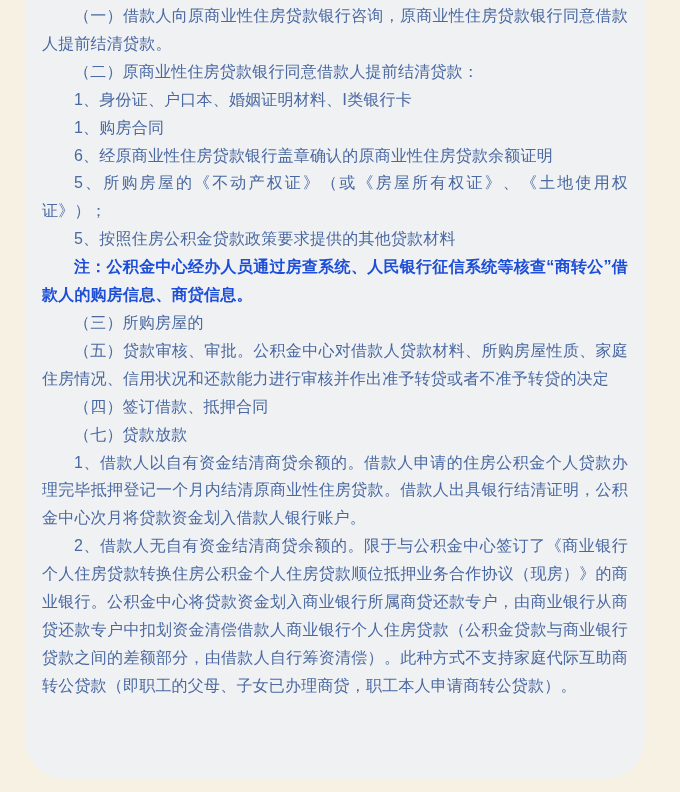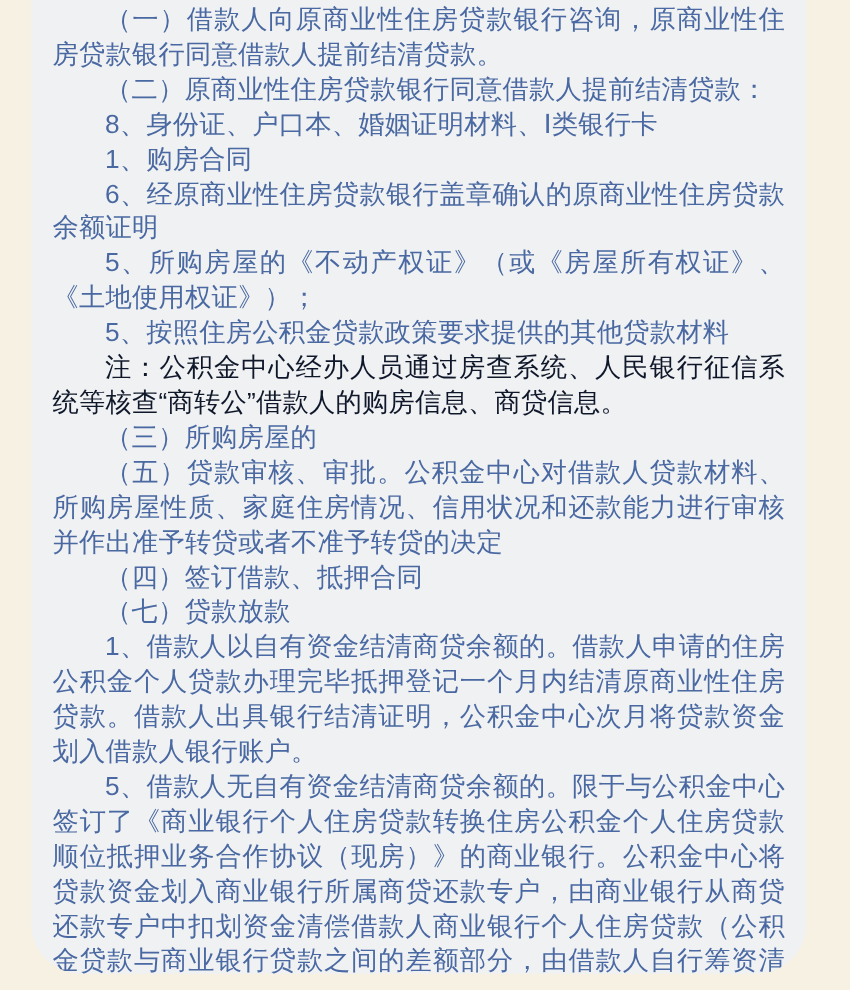--- a/index.html
+++ b/index.html
@@ -22,45 +22,45 @@
     top: 0;
     width: 620px;
     height: 779px;
     background: #f0f1f2;
     border-radius: 0 0 40px 40px;
     padding: 2px 17px 10px 17px;
     overflow: hidden;
   }
 
   .article-card p {
-    font-size: 21px;
+    font-size: 16px;
     line-height: 27.9px;
     color: #4a69a2;
     text-indent: 2em;
     text-align: justify;
     letter-spacing: 0.2px;
     word-break: break-all;
   }
 
   .article-card p.bold-note {
-    font-weight: normal;
-    color: #0f172a;
+    font-weight: bold;
+    color: #1d4ed8;
   }
 </style>
 </head>
 <body>
 
 <div class="article-card">
   <p>（一）借款人向原商业性住房贷款银行咨询，原商业性住房贷款银行同意借款人提前结清贷款。</p>
   <p>（二）原商业性住房贷款银行同意借款人提前结清贷款：</p>
-  <p>8、身份证、户口本、婚姻证明材料、Ⅰ类银行卡</p>
+  <p>1、身份证、户口本、婚姻证明材料、Ⅰ类银行卡</p>
   <p>1、购房合同</p>
   <p>6、经原商业性住房贷款银行盖章确认的原商业性住房贷款余额证明</p>
   <p>5、所购房屋的《不动产权证》（或《房屋所有权证》、《土地使用权证》）；</p>
   <p>5、按照住房公积金贷款政策要求提供的其他贷款材料</p>
   <p class="bold-note">注：公积金中心经办人员通过房查系统、人民银行征信系统等核查“商转公”借款人的购房信息、商贷信息。</p>
   <p>（三）所购房屋的</p>
   <p>（五）贷款审核、审批。公积金中心对借款人贷款材料、所购房屋性质、家庭住房情况、信用状况和还款能力进行审核并作出准予转贷或者不准予转贷的决定</p>
   <p>（四）签订借款、抵押合同</p>
   <p>（七）贷款放款</p>
   <p>1、借款人以自有资金结清商贷余额的。借款人申请的住房公积金个人贷款办理完毕抵押登记一个月内结清原商业性住房贷款。借款人出具银行结清证明，公积金中心次月将贷款资金划入借款人银行账户。</p>
-  <p>5、借款人无自有资金结清商贷余额的。限于与公积金中心签订了《商业银行个人住房贷款转换住房公积金个人住房贷款顺位抵押业务合作协议（现房）》的商业银行。公积金中心将贷款资金划入商业银行所属商贷还款专户，由商业银行从商贷还款专户中扣划资金清偿借款人商业银行个人住房贷款（公积金贷款与商业银行贷款之间的差额部分，由借款人自行筹资清偿）。此种方式不支持家庭代际互助商转公贷款（即职工的父母、子女已办理商贷，职工本人申请商转公贷款）。</p>
+  <p>2、借款人无自有资金结清商贷余额的。限于与公积金中心签订了《商业银行个人住房贷款转换住房公积金个人住房贷款顺位抵押业务合作协议（现房）》的商业银行。公积金中心将贷款资金划入商业银行所属商贷还款专户，由商业银行从商贷还款专户中扣划资金清偿借款人商业银行个人住房贷款（公积金贷款与商业银行贷款之间的差额部分，由借款人自行筹资清偿）。此种方式不支持家庭代际互助商转公贷款（即职工的父母、子女已办理商贷，职工本人申请商转公贷款）。</p>
 </div>
 
 </body></html>

